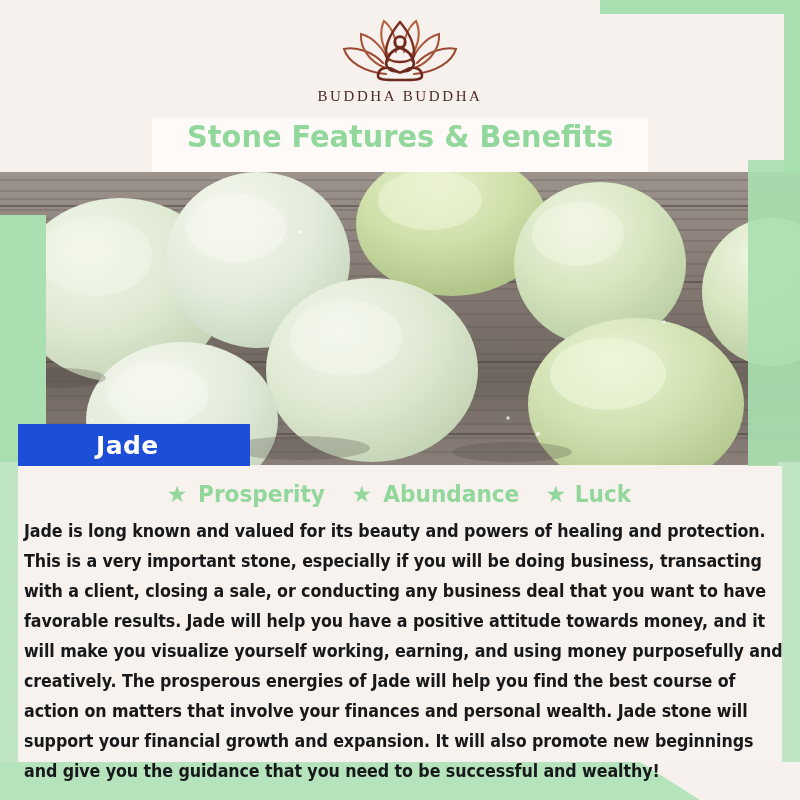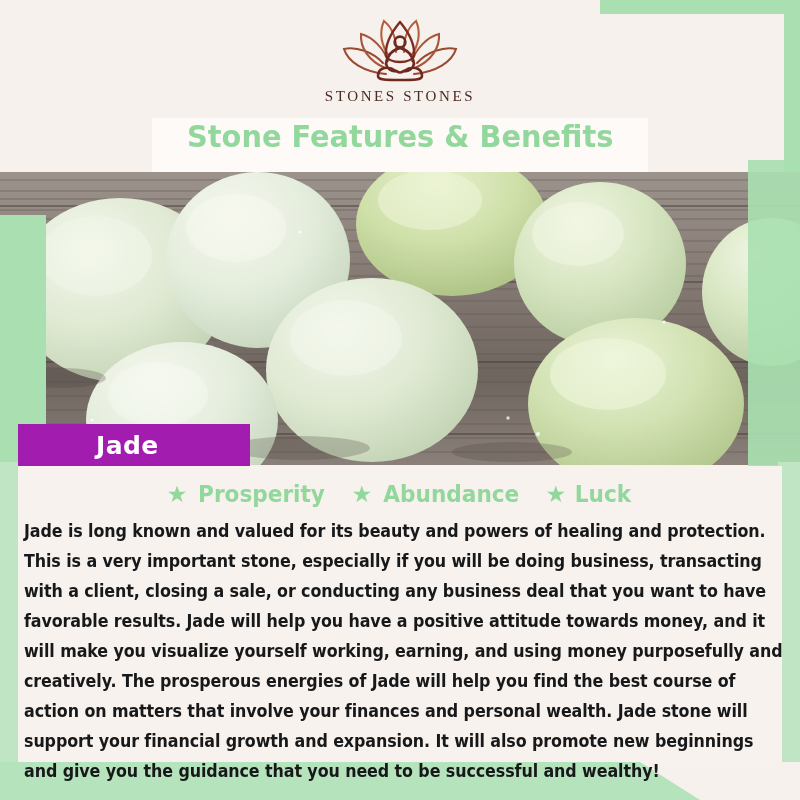--- a/index.html
+++ b/index.html
@@ -143,21 +143,21 @@
   }
   .photo svg { display: block; }
 
   
   .jade-band {
     position: absolute;
     left: 18px;
     top: 424px;
     width: 232px;
     height: 42px;
-    background: #a21caf;
+    background: #1d4ed8;
     display: flex;
     align-items: center;
     z-index: 6;
   }
   .jade-label {
     margin-left: 78px;
     color: #ffffff;
     font-family: "DejaVu Sans", sans-serif;
     font-weight: bold;
     font-size: 25px;
@@ -246,21 +246,21 @@
           <path d="M60 32 C 52 34, 47 40, 46 48"></path>
           <path d="M60 32 C 68 34, 73 40, 74 48"></path>
 
           <path d="M46 48 C 47 53, 52 56, 56 55"></path>
           <path d="M74 48 C 73 53, 68 56, 64 55"></path>
 
           <path d="M38 60 C 38 52, 47 49, 56 55 C 60 57, 60 57, 64 55 C 73 49, 82 52, 82 60 C 82 64, 74 64, 60 64 C 46 64, 38 64, 38 60 Z"></path>
         </g>
       </svg>
     </span>
-    <div class="logo-word">STONES STONES</div>
+    <div class="logo-word">BUDDHA BUDDHA</div>
   </div>
 
   <div class="title-banner">
     <div class="title-text">Stone Features &amp; Benefits</div>
   </div>
 
   <div class="photo">
     <svg width="800" height="293" viewBox="0 0 800 293" xmlns="http://www.w3.org/2000/svg" role="img">
       <defs>
         <linearGradient id="wood" x1="0" y1="0" x2="0" y2="1">

